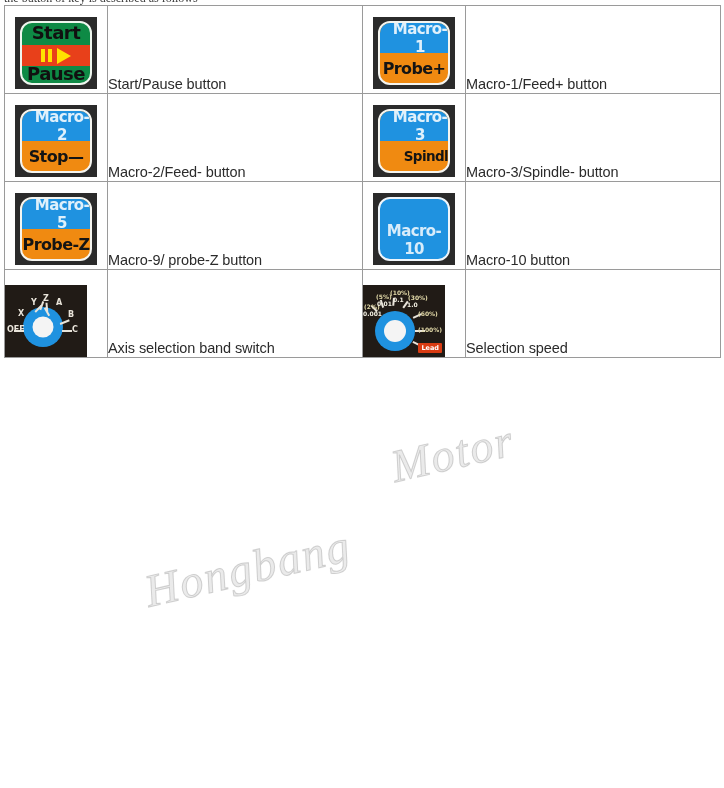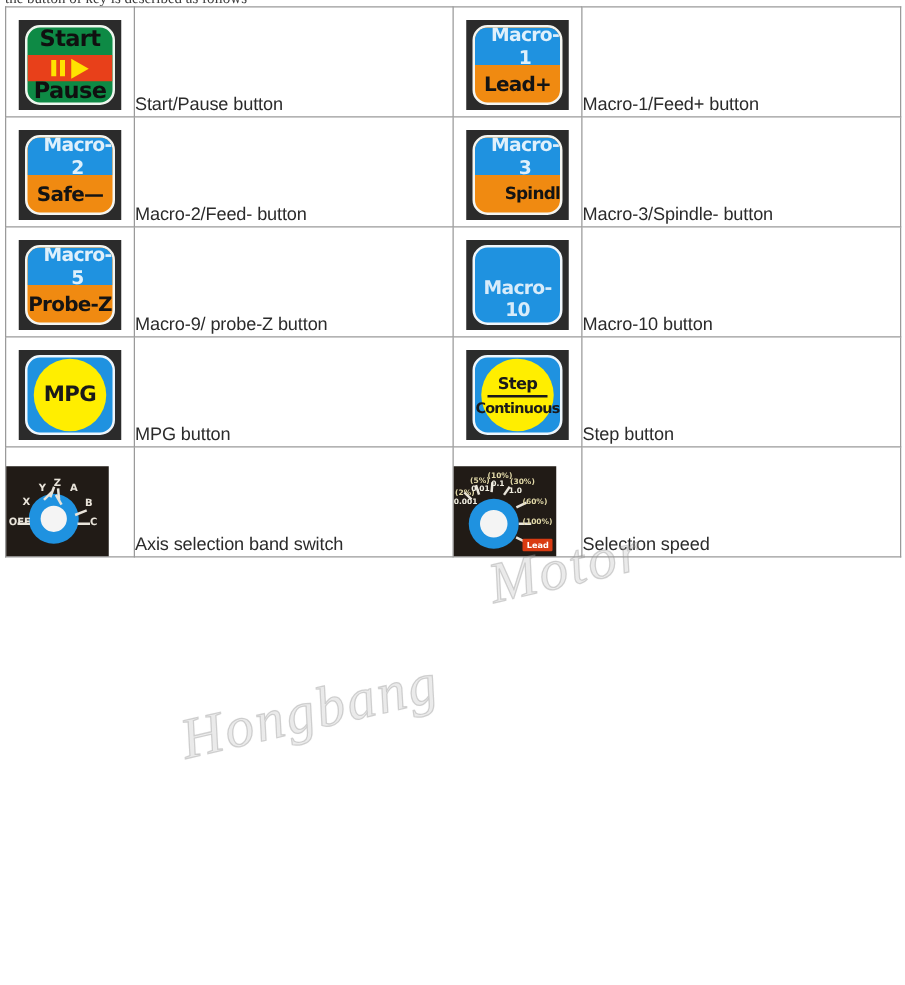--- a/index.html
+++ b/index.html
@@ -284,33 +284,33 @@
               </div>
               <div class="bot">Pause</div>
             </div>
           </div>
         </td>
         <td class="label-cell">Start/Pause button</td>
         <td class="icon-cell">
           <div class="btn">
             <div class="face macro">
               <div class="mtop">Macro-1</div>
-              <div class="mbot">Lead+</div>
+              <div class="mbot">Probe+</div>
             </div>
           </div>
         </td>
         <td class="label-cell">Macro-1/Feed+ button</td>
       </tr>
 
       <tr class="row">
         <td class="icon-cell">
           <div class="btn">
             <div class="face macro">
               <div class="mtop">Macro-2</div>
-              <div class="mbot">Safe—</div>
+              <div class="mbot">Stop—</div>
             </div>
           </div>
         </td>
         <td class="label-cell">Macro-2/Feed- button</td>
         <td class="icon-cell">
           <div class="btn">
             <div class="face macro">
               <div class="mtop">Macro-3</div>
               <div class="mbot small">Spindle+</div>
             </div>
@@ -335,44 +335,20 @@
         <td class="icon-cell">
           <div class="btn">
             <div class="face plainblue">
               <div class="txt">Macro-10</div>
             </div>
           </div>
         </td>
         <td class="label-cell">Macro-10 button</td>
       </tr>
 
-      <tr class="row">
-        <td class="icon-cell">
-          <div class="btn">
-            <div class="face blueround">
-              <div class="ell">
-                <div class="l1">MPG</div>
-              </div>
-            </div>
-          </div>
-        </td>
-        <td class="label-cell">MPG button</td>
-        <td class="icon-cell">
-          <div class="btn">
-            <div class="face blueround">
-              <div class="ell">
-                <div class="l1 sm">Step</div>
-                <div class="rule"></div>
-                <div class="l2">Continuous</div>
-              </div>
-            </div>
-          </div>
-        </td>
-        <td class="label-cell">Step button</td>
-      </tr>
 
       <tr class="row">
         <td class="icon-cell">
           <div class="switch axis">
             <div class="knob">
                 <div class="hole"></div>
               </div>
 
             <span class="tick" style="left:44px;top:30px;width:9px;transform:rotate(-120deg);"></span>
             <span class="tick" style="left:42px;top:26px;width:9px;transform:rotate(-95deg);"></span>

